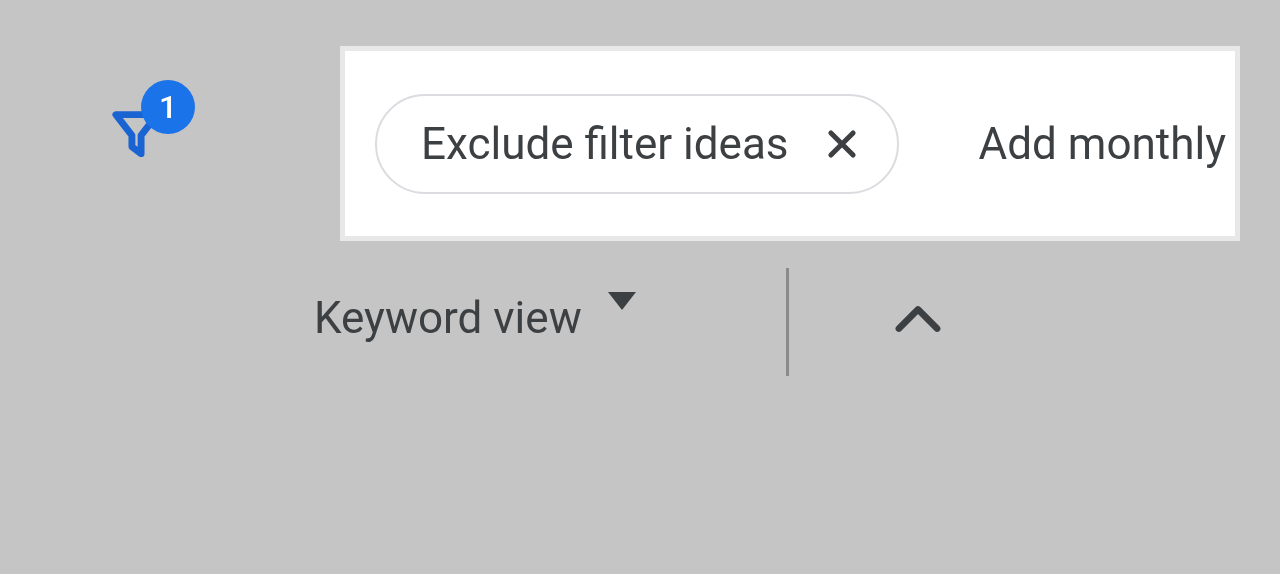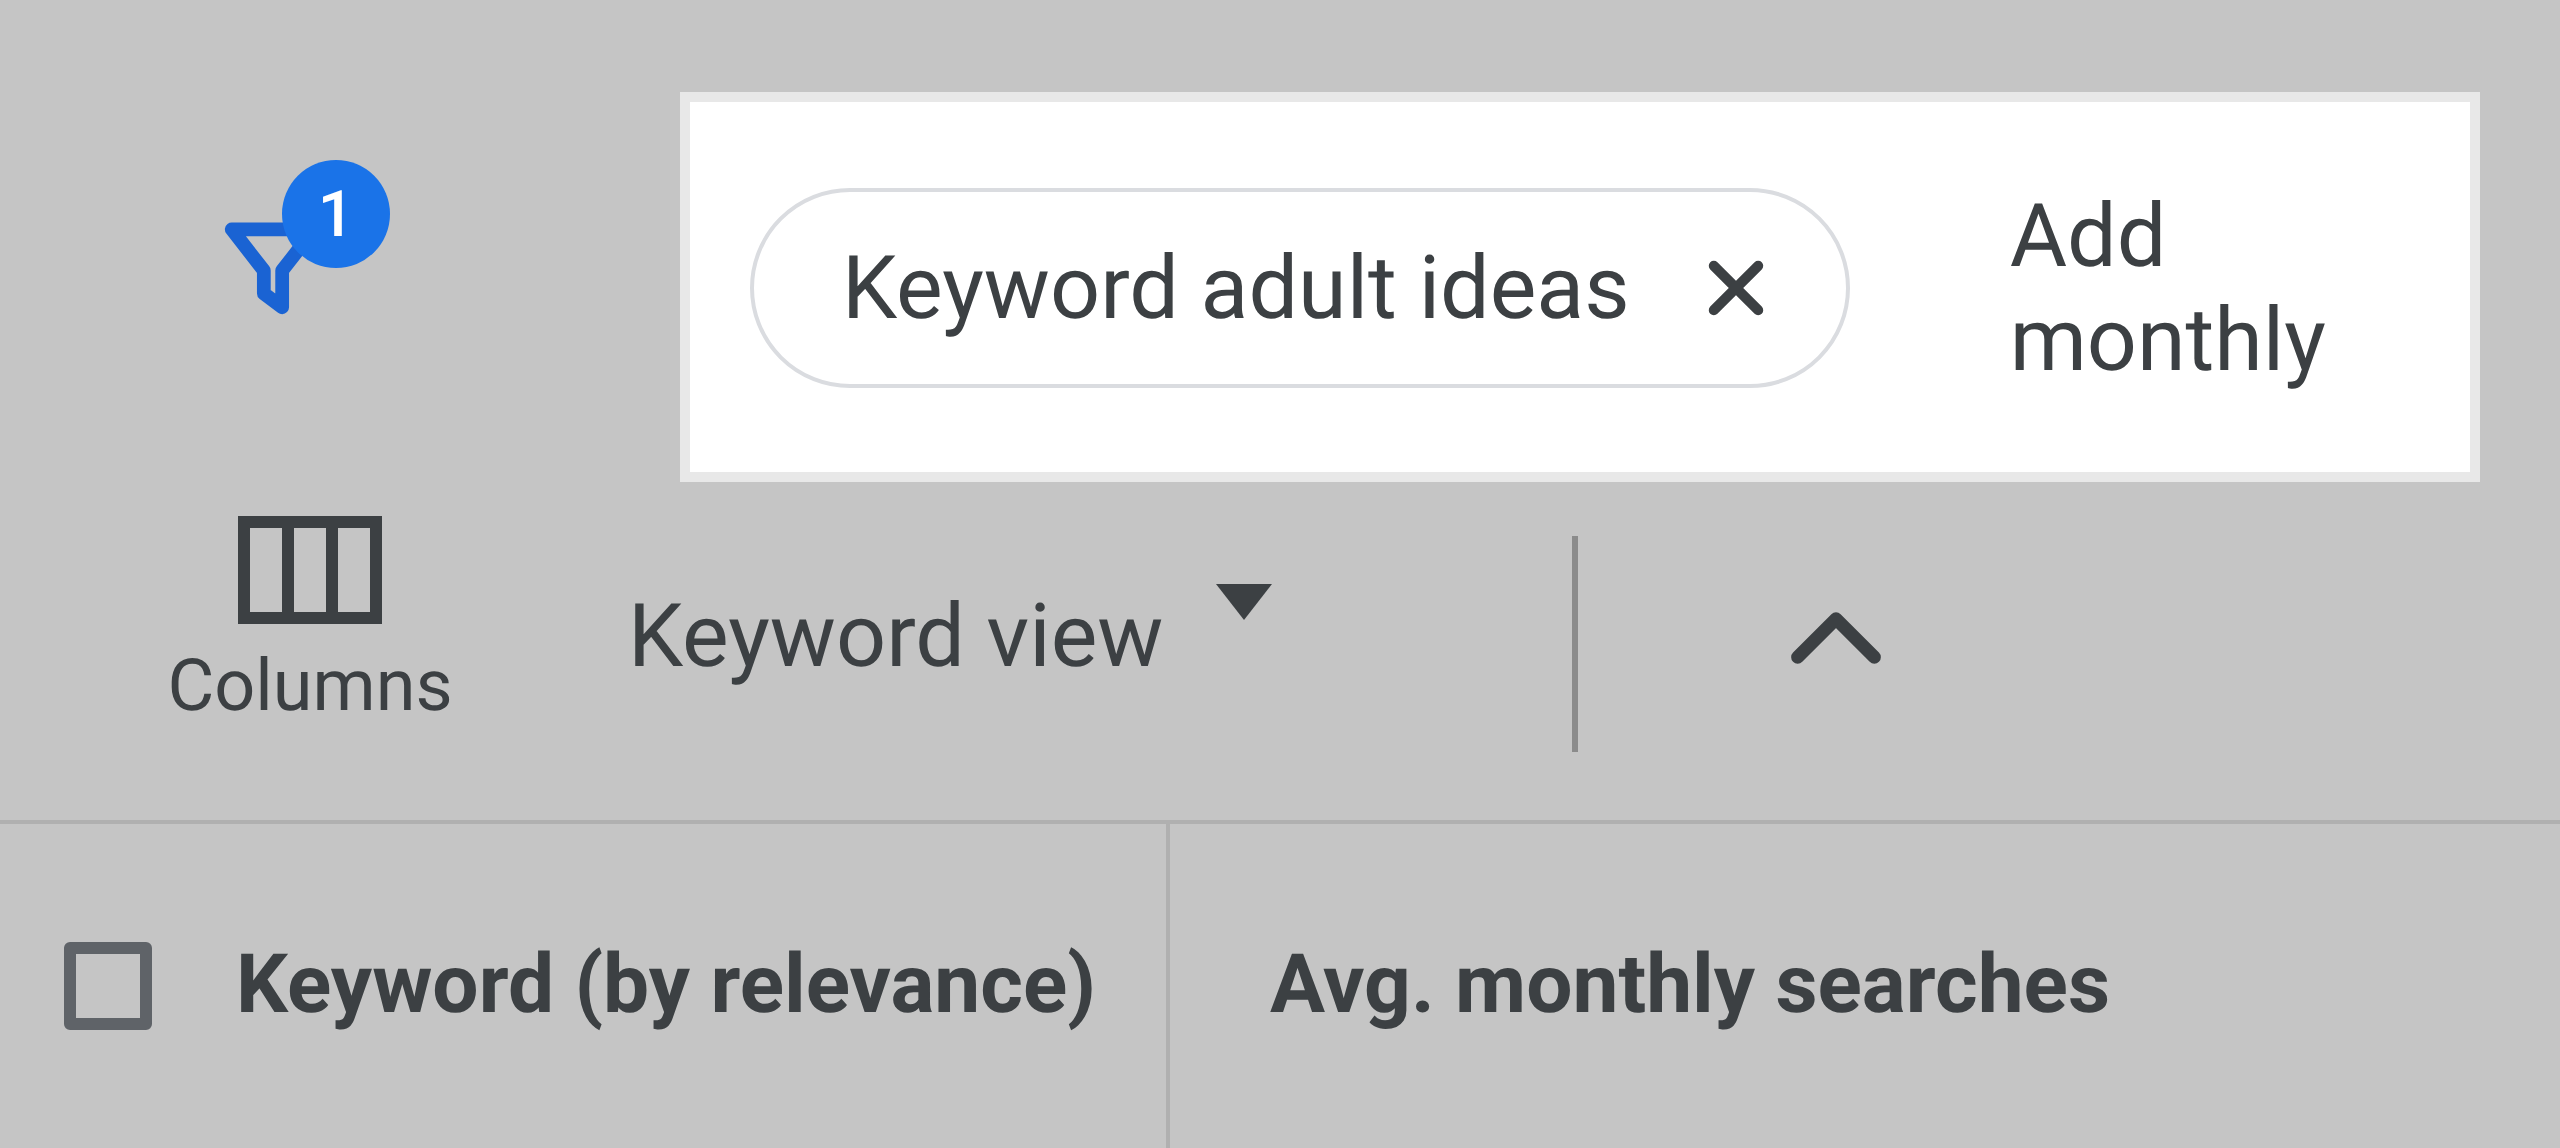--- a/index.html
+++ b/index.html
@@ -188,55 +188,38 @@
     <span class="funnel">
       <svg viewBox="0 0 24 24" fill="none" stroke="currentColor" stroke-width="3">
         <path d="M3 4 L21 4 L14 13 L14 21 L10 18 L10 13 Z" stroke-linejoin="round" stroke-linecap="round"></path>
       </svg>
     </span>
     <span class="badge">1</span>
   </div>
 
   <div class="filter-highlight">
     <div class="chip">
-      <span>Keyword adult ideas</span>
+      <span>Exclude filter ideas</span>
       <span class="x">
         <svg viewBox="0 0 24 24" stroke="currentColor" stroke-width="3.2" fill="none" stroke-linecap="round">
           <path d="M5 5 L19 19 M19 5 L5 19"></path>
         </svg>
       </span>
     </div>
     <div class="add-filter">Add monthly</div>
   </div>
 
-  <div class="columns-btn">
-    <div class="columns-icon">
-      <div></div>
-        <div></div>
-        <div></div>
-    </div>
-    <span class="columns-label">Columns</span>
-  </div>
 
   <div class="view-dd">
     <span>Keyword view</span>
     <span class="caret-down"></span>
   </div>
 
   <div class="vdiv"></div>
 
   <div class="chev-up">
     <svg viewBox="0 0 24 14" fill="none" stroke="currentColor" stroke-width="3.4" stroke-linecap="round" stroke-linejoin="round">
       <path d="M2 12 L12 2 L22 12"></path>
     </svg>
   </div>
 
-  <div class="thead">
-    <div class="th first">
-      <span class="checkbox"></span>
-      <span>Keyword (by relevance)</span>
-    </div>
-    <div class="th second">
-      <span>Avg. monthly searches</span>
-    </div>
-  </div>
 
 </div>
 
 </body></html>

